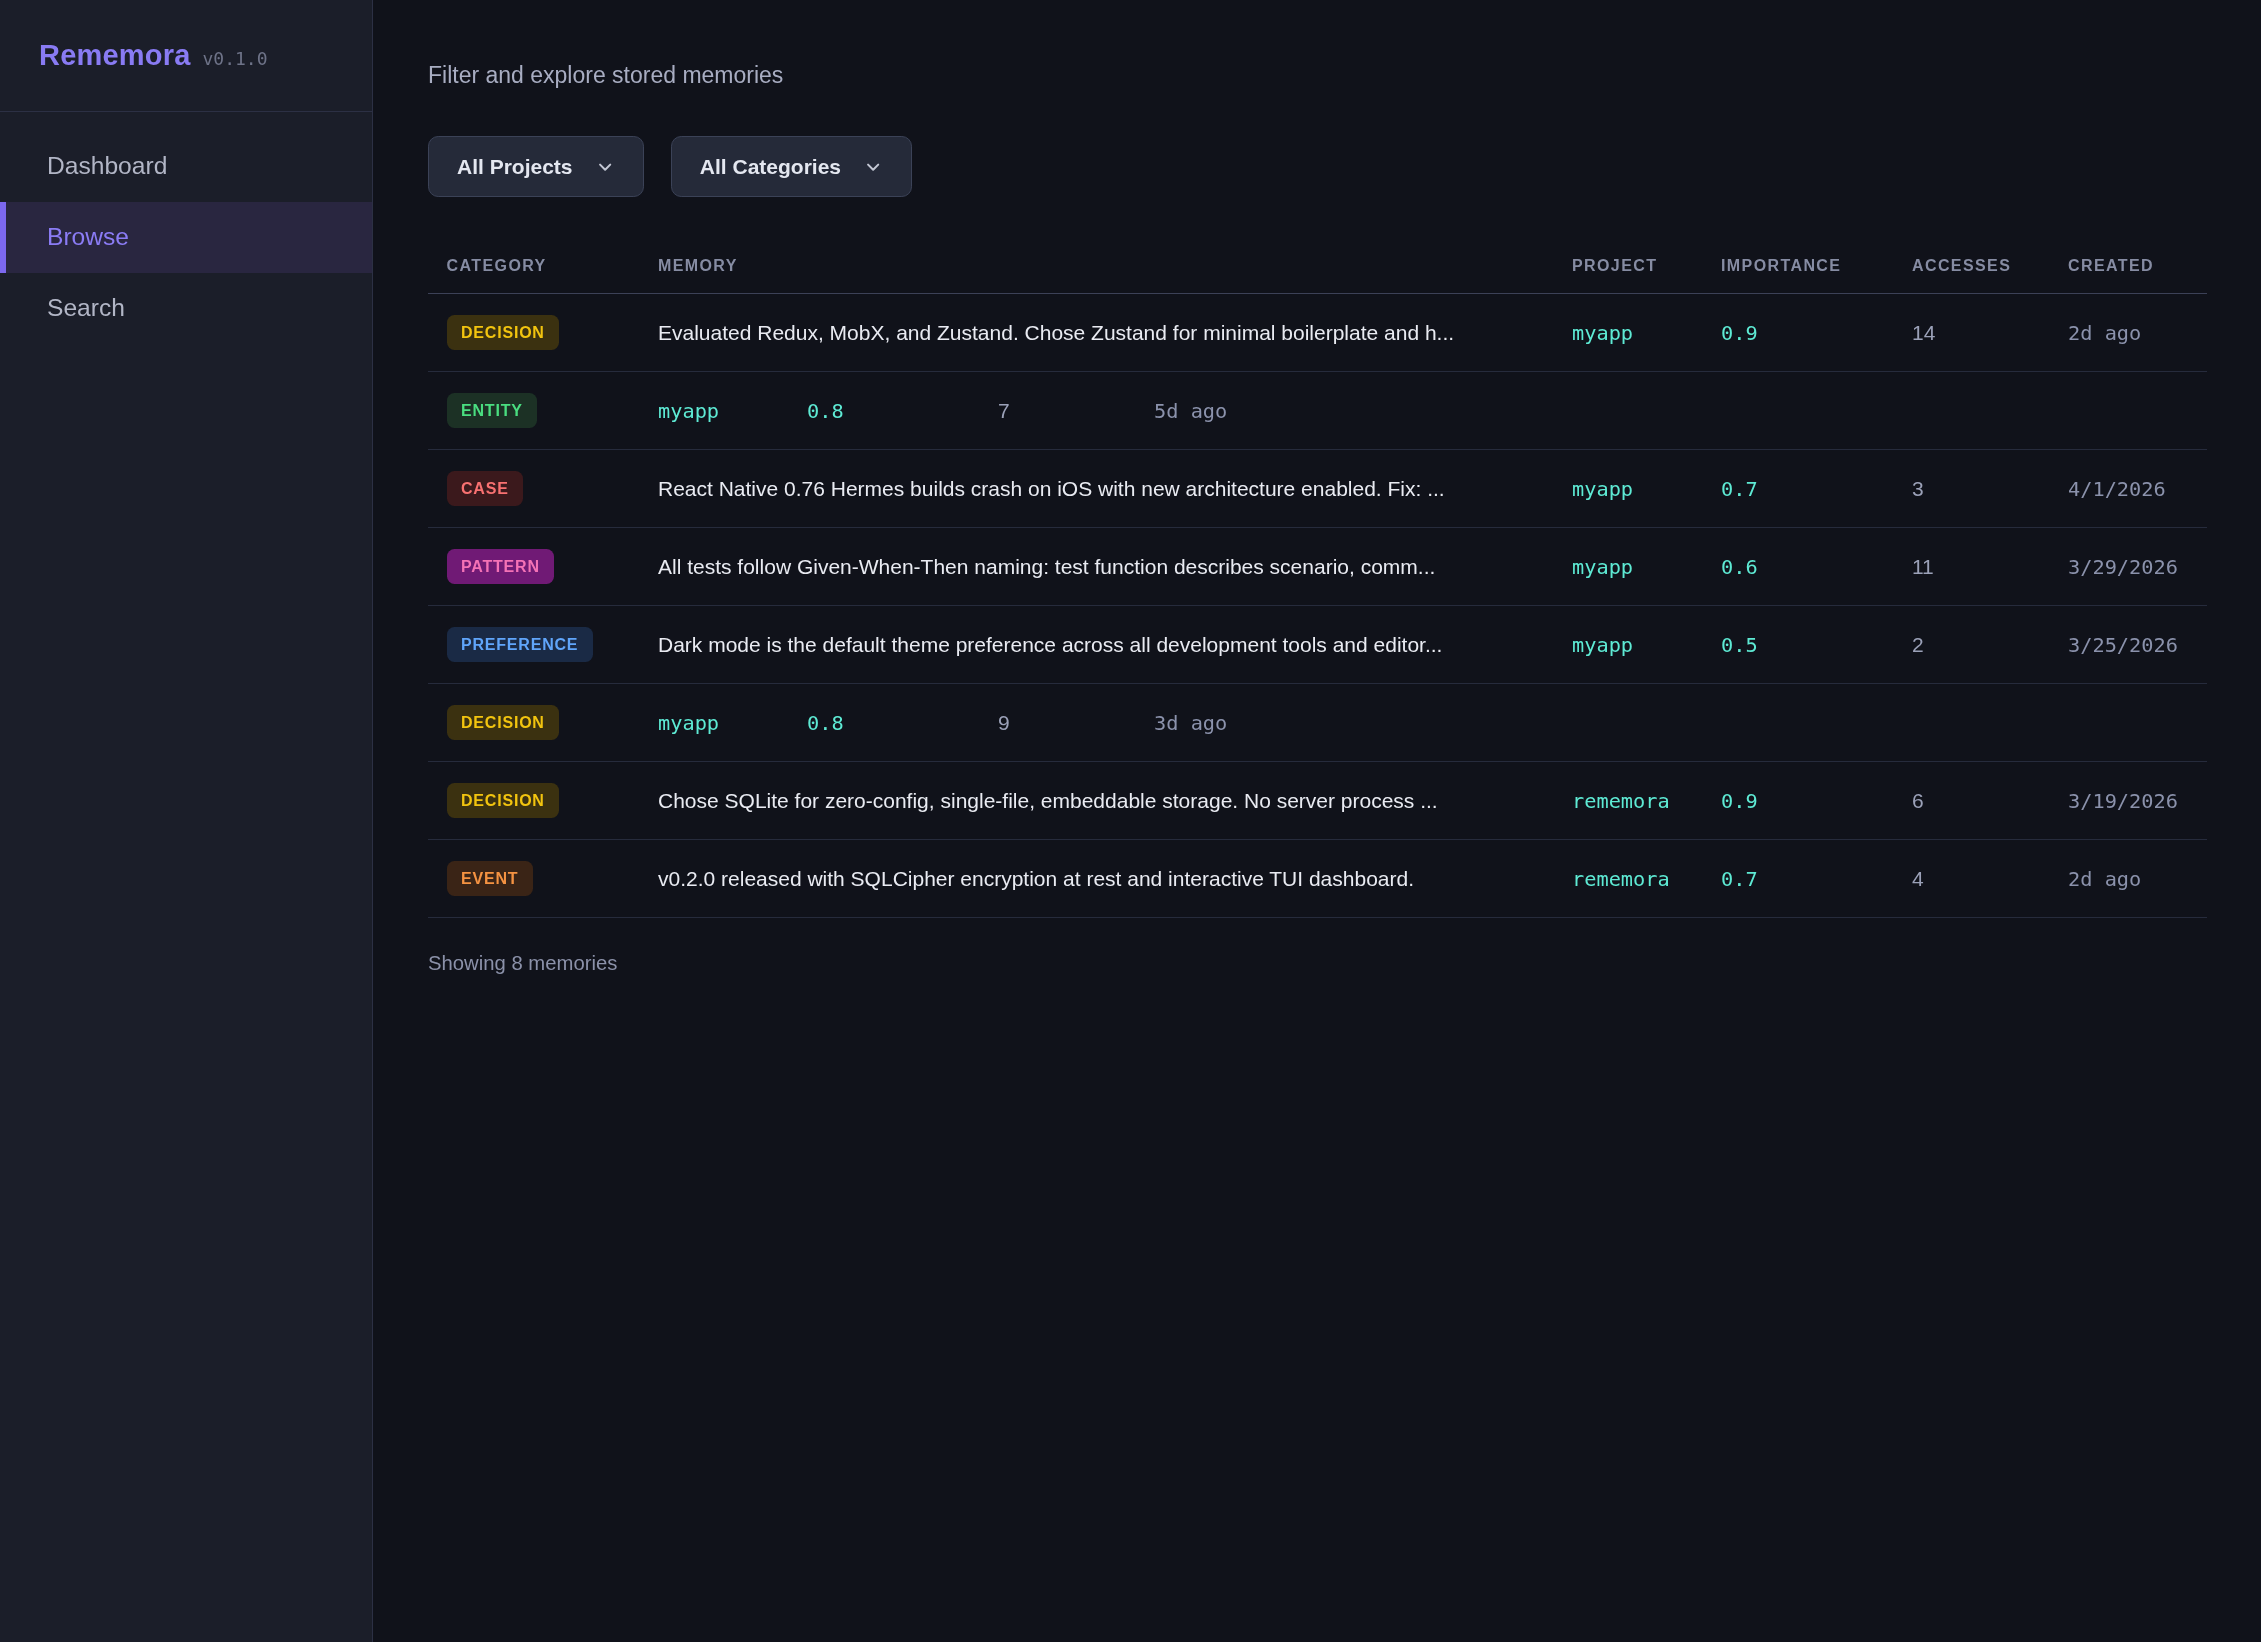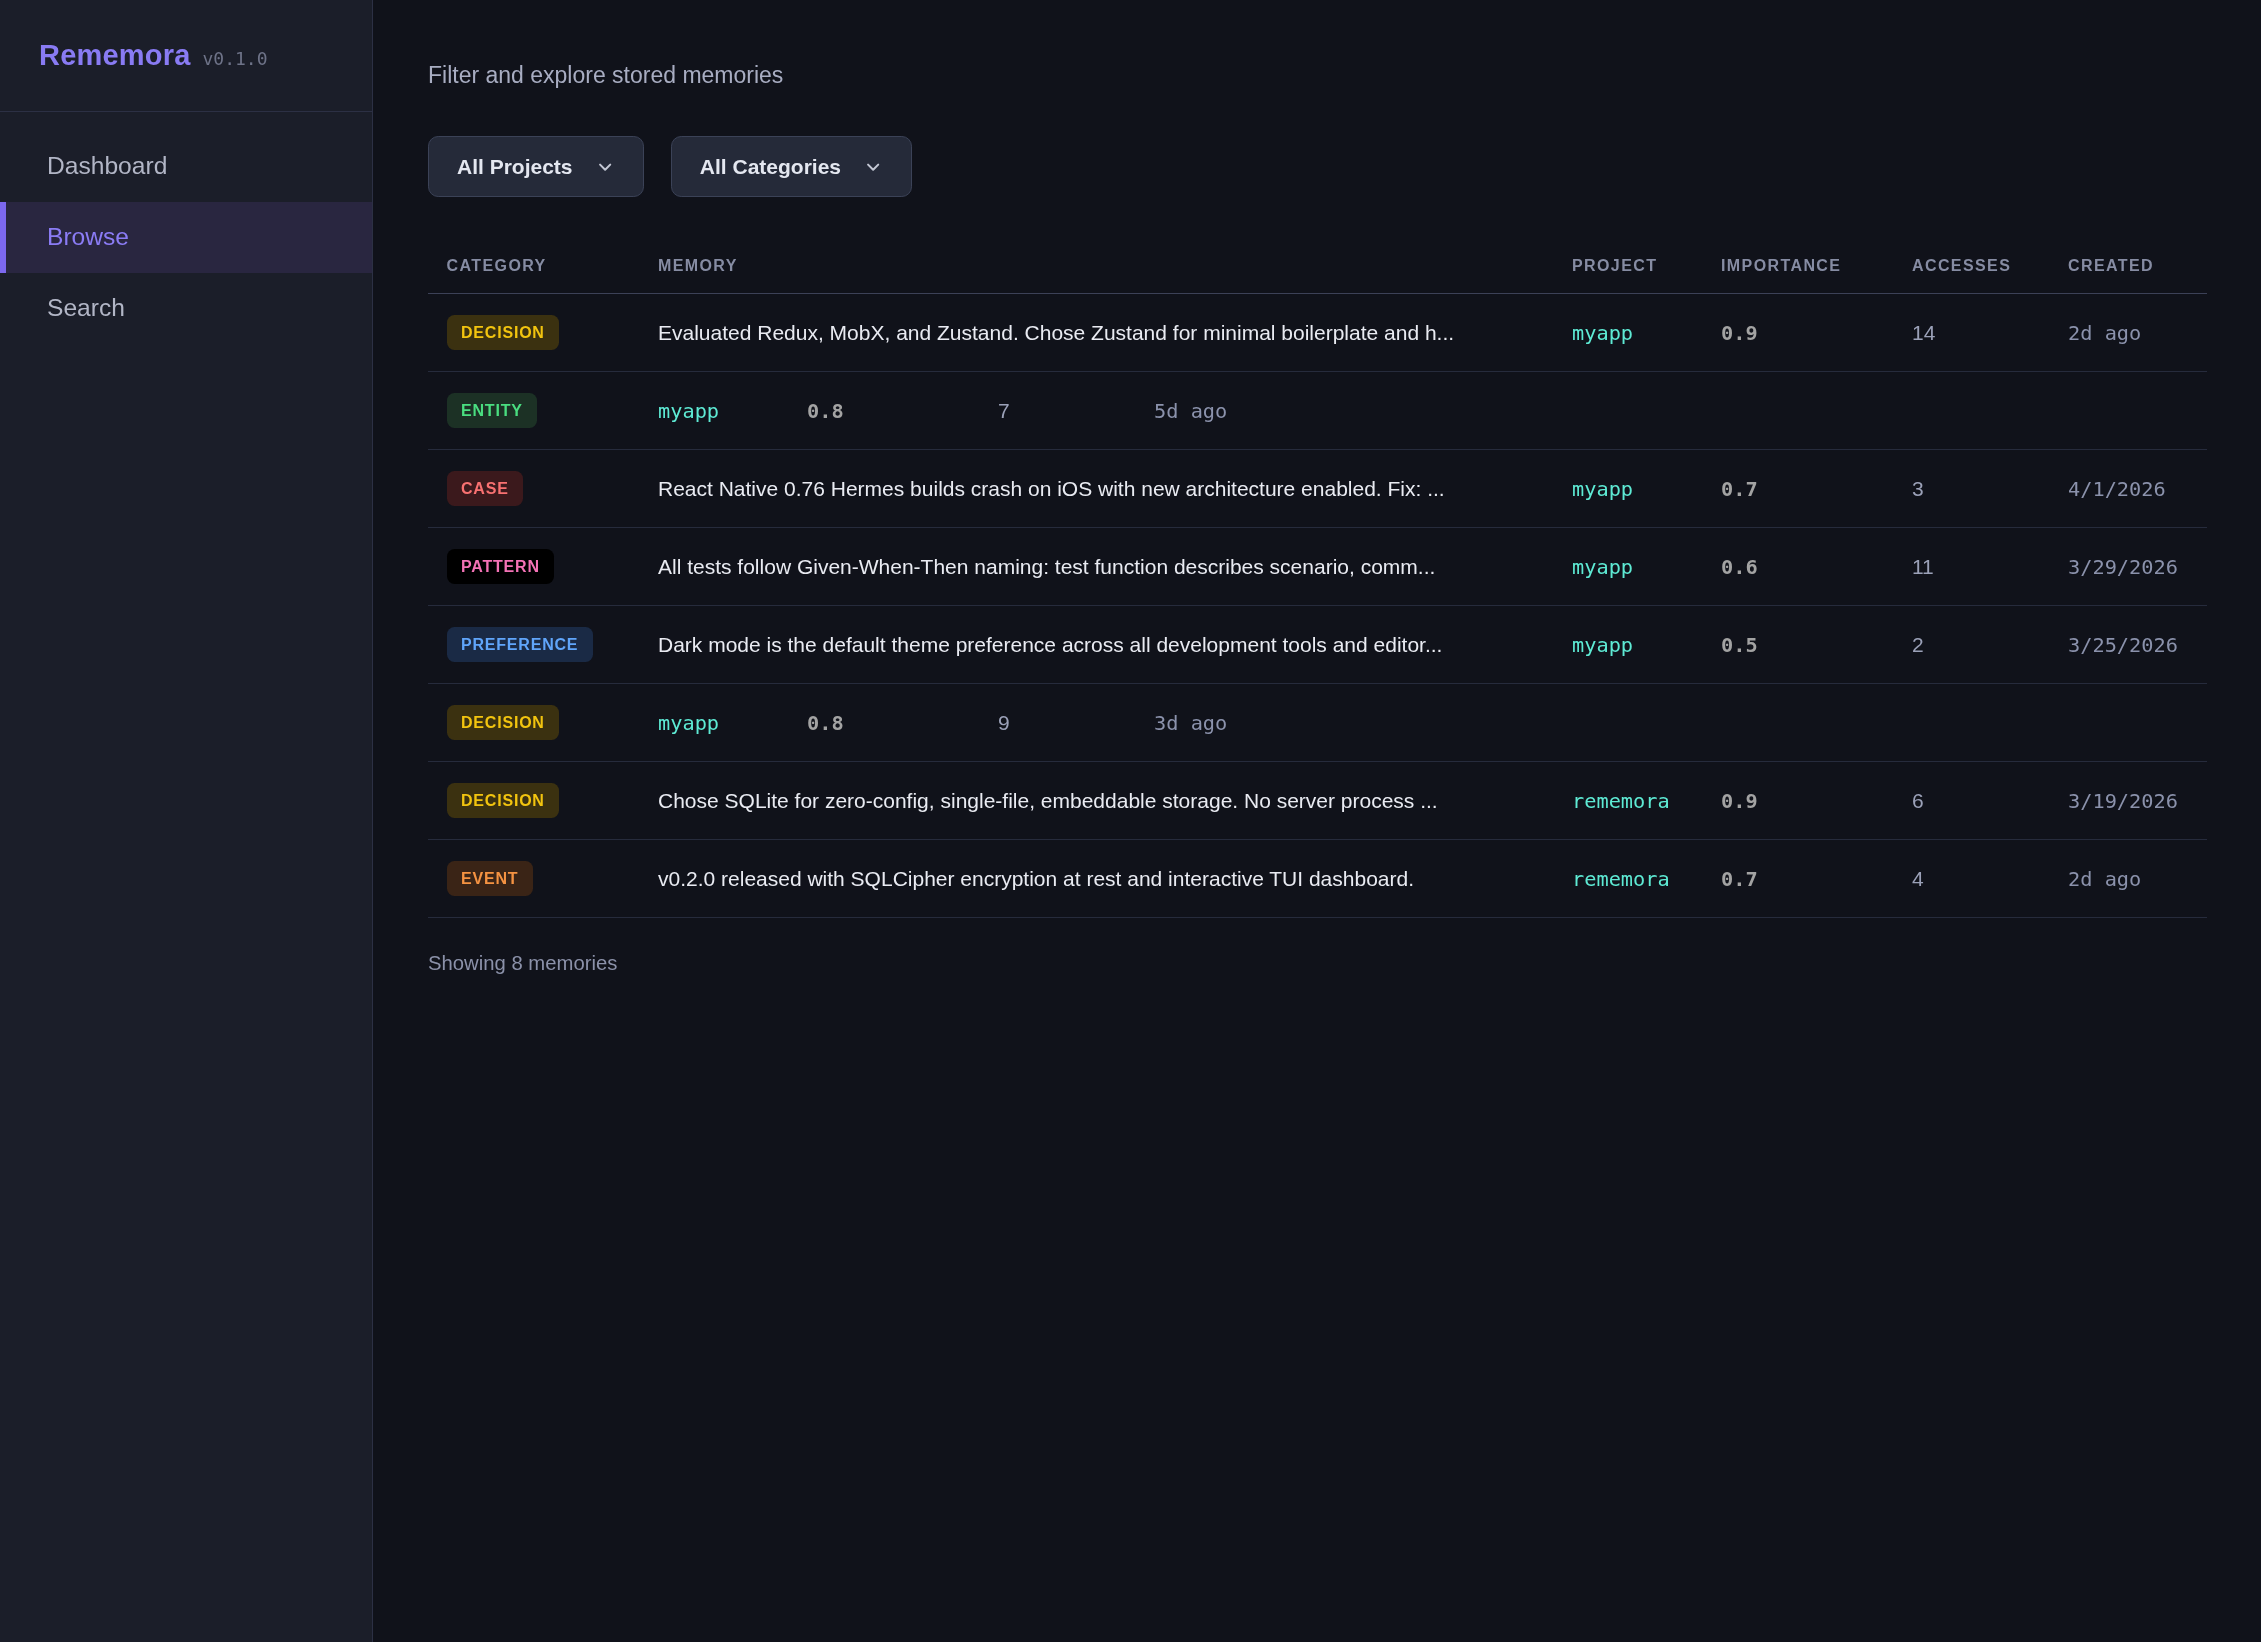--- a/index.html
+++ b/index.html
@@ -136,21 +136,21 @@
     display: inline-block;
     padding: 8.5px 14.4px;
     border-radius: 7.6px;
     font-size: 16px;
     font-weight: 700;
     letter-spacing: 0.8px;
     text-transform: uppercase;
   }
   .td-memory   { font-size: 21px; color: #e9ebf2; }
   .td-project  { font-size: 20.3px; color: #5eead4; }
-  .td-imp      { font-size: 20.3px; color: #a3a3a3; font-weight: bold; }
+  .td-imp      { font-size: 20.3px; color: #5eead4; }
   .td-acc      { font-size: 21px; color: #9ba1b8; }
   .td-created  { font-size: 20.3px; color: #8b92ac; }
 
   .footer-status {
     margin-top: 34px;
     font-size: 20.3px;
     color: #8b91a9;
   }
 </style>
 </head>
@@ -228,21 +228,21 @@
       <div class="tr">
         <div class="td c-cat"><span class="badge" style="color: rgb(248, 113, 113); background: rgb(59, 25, 28);">CASE</span></div>
         <div class="td c-mem td-memory">React Native 0.76 Hermes builds crash on iOS with new architecture enabled. Fix: ...</div>
         <div class="td c-proj td-project mono">myapp</div>
         <div class="td c-imp td-imp mono">0.7</div>
         <div class="td c-acc td-acc">3</div>
         <div class="td c-created td-created mono">4/1/2026</div>
       </div>
 
       <div class="tr">
-        <div class="td c-cat"><span class="badge" style="color: rgb(244, 114, 182); background: #000000;">PATTERN</span></div>
+        <div class="td c-cat"><span class="badge" style="color: rgb(244, 114, 182); background: #701a75;">PATTERN</span></div>
         <div class="td c-mem td-memory">All tests follow Given-When-Then naming: test function describes scenario, comm...</div>
         <div class="td c-proj td-project mono">myapp</div>
         <div class="td c-imp td-imp mono">0.6</div>
         <div class="td c-acc td-acc">11</div>
         <div class="td c-created td-created mono">3/29/2026</div>
       </div>
 
       <div class="tr">
         <div class="td c-cat"><span class="badge" style="color: rgb(96, 165, 250); background: rgb(26, 42, 69);">PREFERENCE</span></div>
         <div class="td c-mem td-memory">Dark mode is the default theme preference across all development tools and editor...</div>

